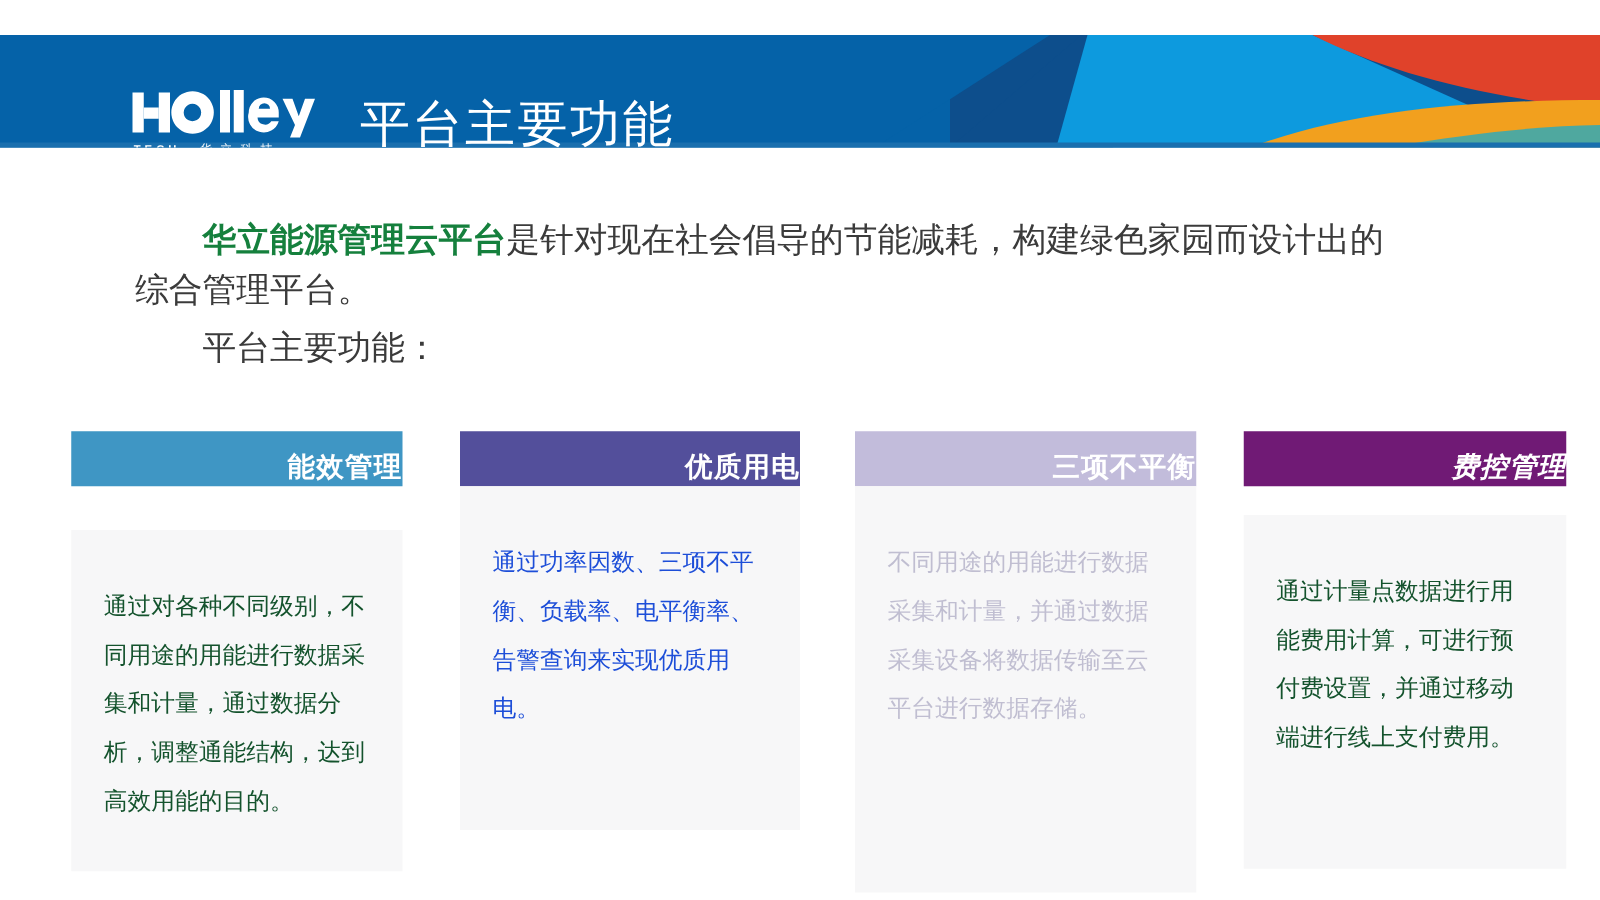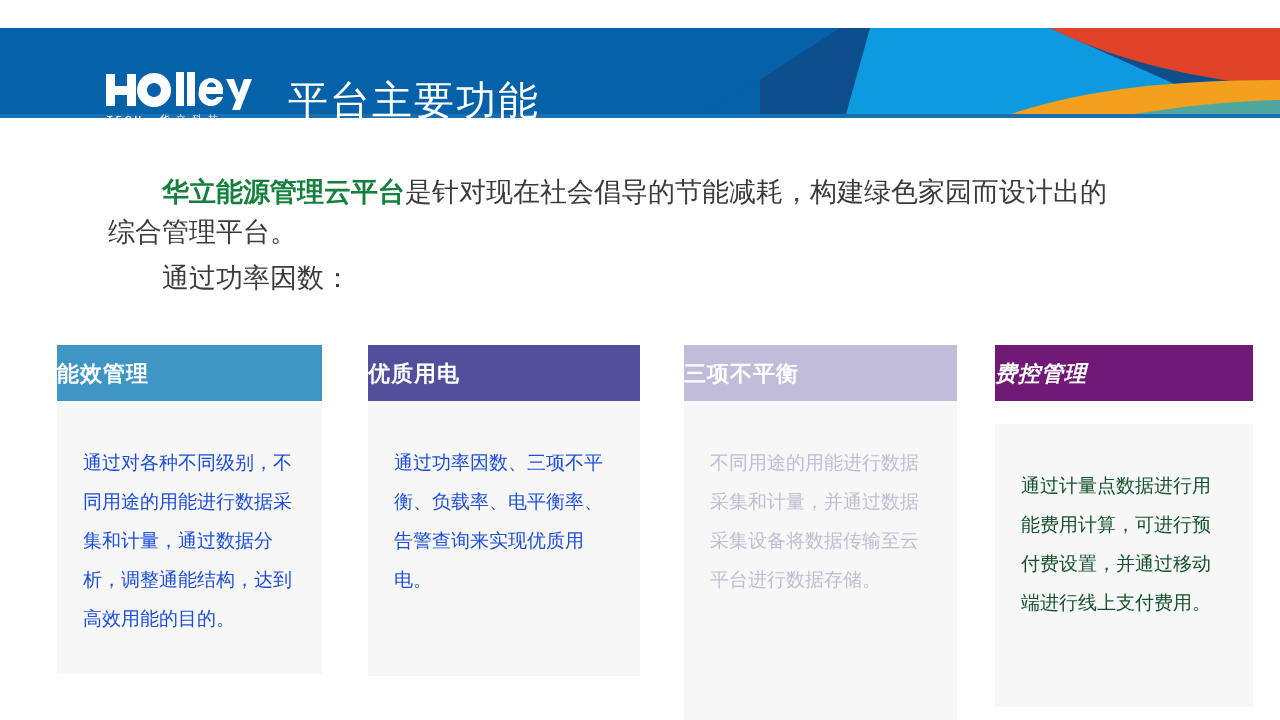--- a/index.html
+++ b/index.html
@@ -100,42 +100,42 @@
     margin: 6px 0 0 0;
     text-indent: 54px;
   }
 
   
   .feature-card {
     position: absolute;
     top: 345px;
   }
   .card-header {
-    height: 56px;
+    height: 44px;
     line-height: 58px;
-    text-align: left;
+    text-align: right;
     color: #ffffff;
     font-size: 22px;
     font-weight: bold;
     letter-spacing: 1px;
   }
   .card-body {
     background: #f7f7f8;
     box-sizing: border-box;
     padding: 42px 26px 10px 26px;
     font-size: 19px;
     line-height: 39px;
     font-family: "Liberation Serif", "DejaVu Serif", serif;
     overflow: visible;
   }
 
   
   #card-energy            { left: 57px;  width: 265px; }
   #card-energy .card-header { background: #3f96c4; }
-  #card-energy .card-body   { height: 273px; color: #1d4ed8; }
+  #card-energy .card-body   { height: 273px; color: #14532d; margin-top: 35px; }
 
   
   #card-quality           { left: 368px; width: 272px; }
   #card-quality .card-header { background: #534f9b; }
   #card-quality .card-body   { height: 275px; color: #1d4ed8; }
 
   
   #card-monitor           { left: 684px; width: 273px; }
   #card-monitor .card-header { background: #c2bcdb; }
   #card-monitor .card-body   { height: 325px; color: #c0bed1; }
@@ -204,21 +204,21 @@
         </g>
       </svg>
     </div>
 
     <div id="slide-title">平台主要功能</div>
   </div>
   <div id="header-underline"></div>
 
   <div id="intro-block">
     <p class="intro-para"><span class="intro-strong">华立能源管理云平台</span><span>是针对现在社会倡导的节能减耗，构建绿色家园而设计出的综合管理平台。</span></p>
-    <p id="intro-features">通过功率因数：</p>
+    <p id="intro-features">平台主要功能：</p>
   </div>
 
   <div class="feature-card" id="card-energy">
     <div class="card-header">能效管理</div>
     <div class="card-body">
       <p class="card-text">通过对各种不同级别，不同用途的用能进行数据采集和计量，通过数据分析，调整通能结构，达到高效用能的目的。</p>
     </div>
   </div>
 
   <div class="feature-card" id="card-quality">

